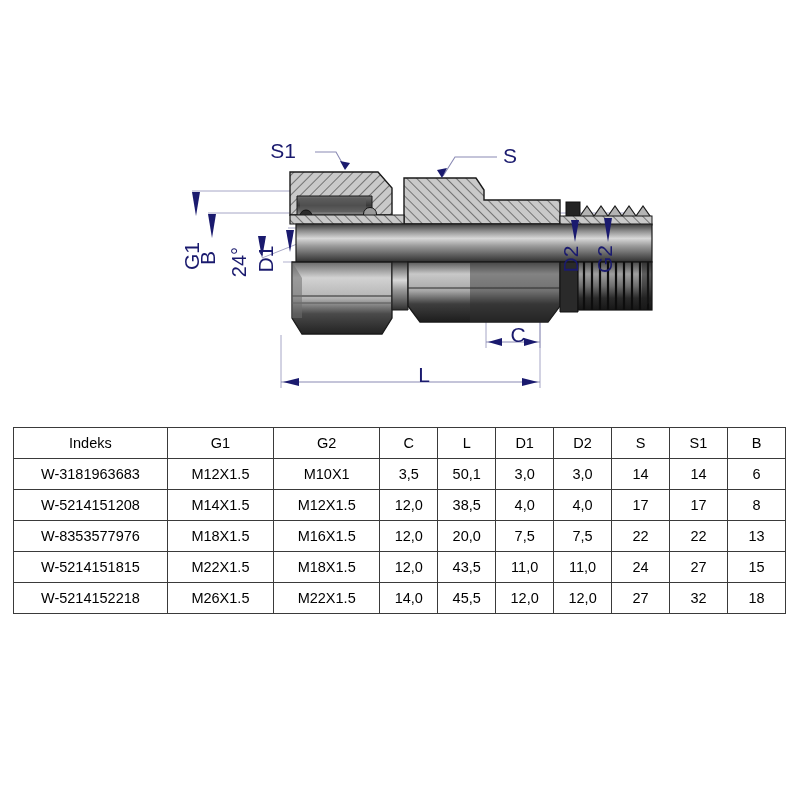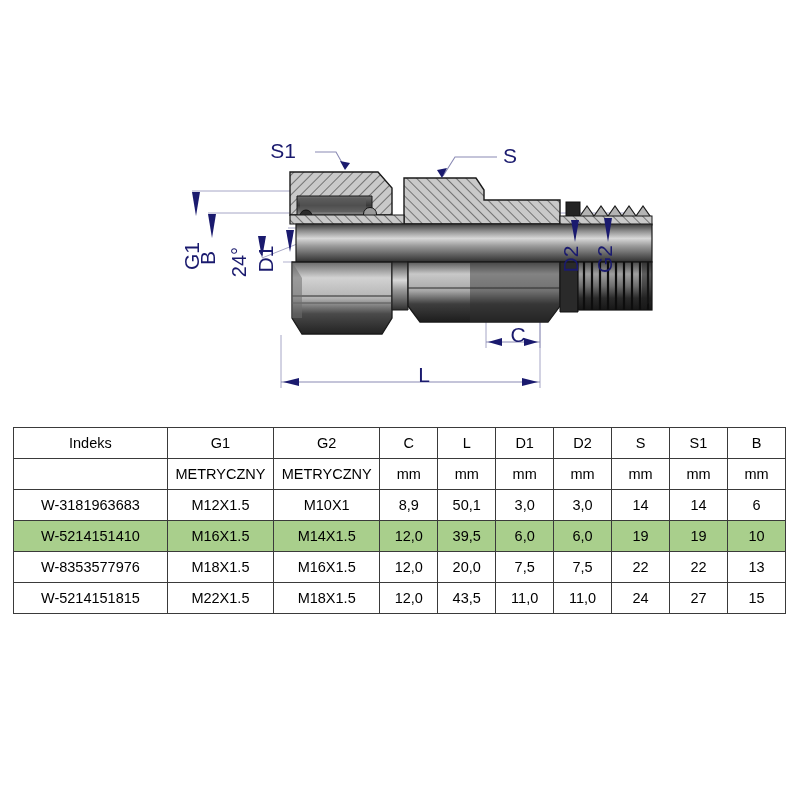--- a/index.html
+++ b/index.html
@@ -245,57 +245,45 @@
         <th>G1</th>
         <th>G2</th>
         <th>C</th>
         <th>L</th>
         <th>D1</th>
         <th>D2</th>
         <th>S</th>
         <th>S1</th>
         <th>B</th>
       </tr>
-      <tr>
-        <th></th>
-        <th>METRYCZNY</th>
-        <th>METRYCZNY</th>
-        <th>mm</th>
-        <th>mm</th>
-        <th>mm</th>
-        <th>mm</th>
-        <th>mm</th>
-        <th>mm</th>
-        <th>mm</th>
-      </tr>
     </thead>
     <tbody id="spec-table-body">
         <tr>
           <td>W-3181963683</td>
           <td>M12X1.5</td>
           <td>M10X1</td>
-          <td>8,9</td>
+          <td>3,5</td>
           <td>50,1</td>
           <td>3,0</td>
           <td>3,0</td>
           <td>14</td>
           <td>14</td>
           <td>6</td>
         </tr>
-        <tr class="row-highlight">
-          <td>W-5214151410</td>
-          <td>M16X1.5</td>
+        <tr>
+          <td>W-5214151208</td>
           <td>M14X1.5</td>
-          <td>12,0</td>
-          <td>39,5</td>
-          <td>6,0</td>
-          <td>6,0</td>
-          <td>19</td>
-          <td>19</td>
-          <td>10</td>
+          <td>M12X1.5</td>
+          <td>12,0</td>
+          <td>38,5</td>
+          <td>4,0</td>
+          <td>4,0</td>
+          <td>17</td>
+          <td>17</td>
+          <td>8</td>
         </tr>
         <tr>
           <td>W-8353577976</td>
           <td>M18X1.5</td>
           <td>M16X1.5</td>
           <td>12,0</td>
           <td>20,0</td>
           <td>7,5</td>
           <td>7,5</td>
           <td>22</td>
@@ -307,15 +295,27 @@
           <td>M22X1.5</td>
           <td>M18X1.5</td>
           <td>12,0</td>
           <td>43,5</td>
           <td>11,0</td>
           <td>11,0</td>
           <td>24</td>
           <td>27</td>
           <td>15</td>
         </tr>
+        <tr>
+          <td>W-5214152218</td>
+          <td>M26X1.5</td>
+          <td>M22X1.5</td>
+          <td>14,0</td>
+          <td>45,5</td>
+          <td>12,0</td>
+          <td>12,0</td>
+          <td>27</td>
+          <td>32</td>
+          <td>18</td>
+        </tr>
       </tbody>
   </table>
 </div>
 
 </body></html>

